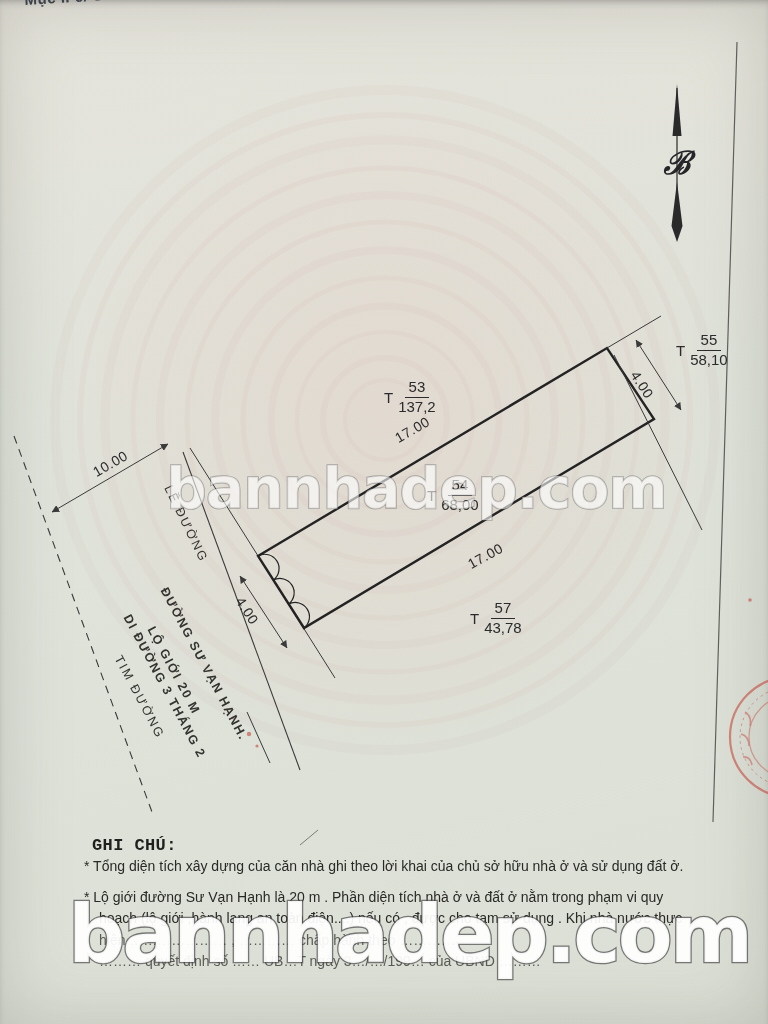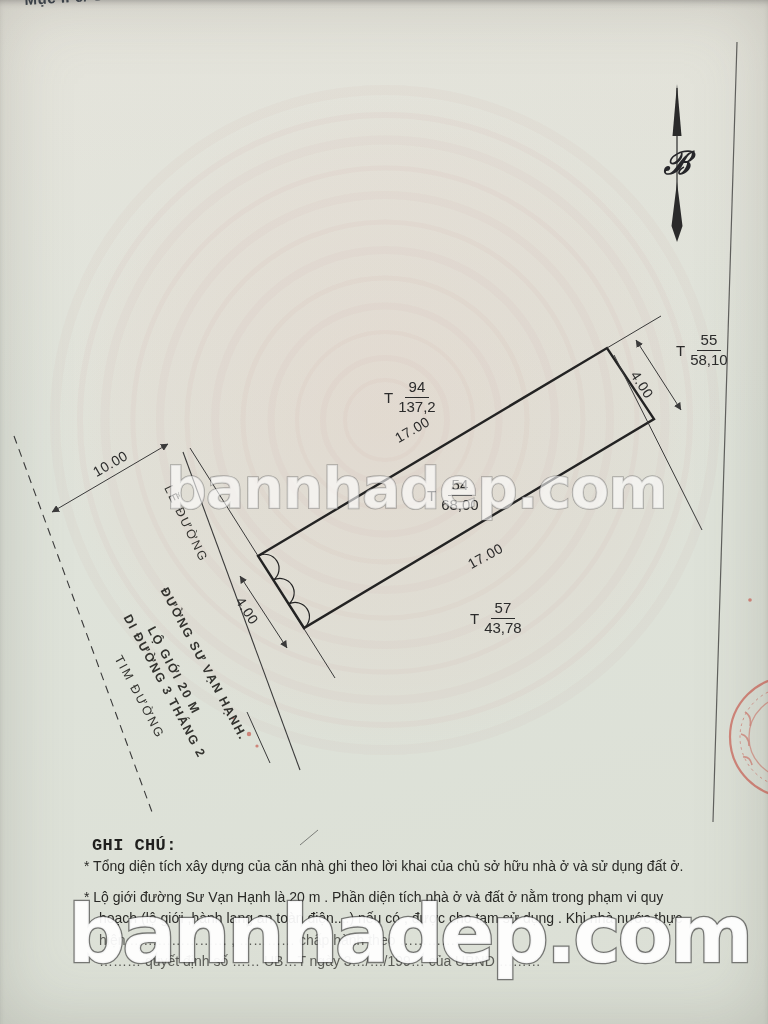--- a/index.html
+++ b/index.html
@@ -113,21 +113,21 @@
 
   <div class="lbl street thin" style="left:174px;top:483px;transform:rotate(64deg);">LỀ ĐƯỜNG</div>
   <div class="lbl street" style="left:170px;top:585px;transform:rotate(62deg);">ĐƯỜNG SƯ VẠN HẠNH.</div>
   <div class="lbl street" style="left:157px;top:624px;transform:rotate(62deg);">LỘ GIỚI 20 M</div>
   <div class="lbl street" style="left:133px;top:612px;transform:rotate(62deg);">DI ĐƯỜNG 3 THÁNG 2</div>
   <div class="lbl street thin" style="left:124px;top:653px;transform:rotate(62deg);">TIM ĐƯỜNG</div>
 
   <div class="parcel" style="left:384px;top:379px;">
     <span>T</span>
     <span class="frac">
-        <span class="num">94</span>
+        <span class="num">53</span>
         <span class="den">137,2</span>
       </span>
   </div>
   <div class="parcel" style="left:427px;top:477px;">
     <span>T</span>
     <span class="frac">
         <span class="num">54</span>
         <span class="den">68,00</span>
       </span>
   </div>

